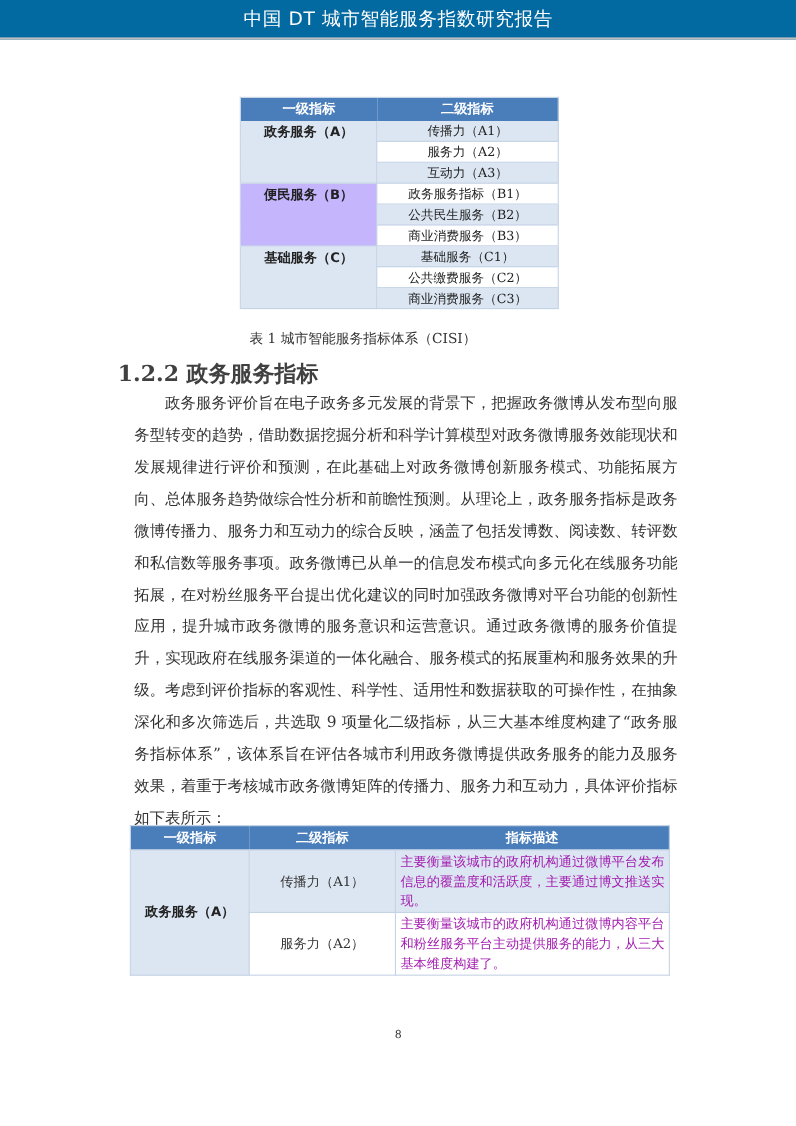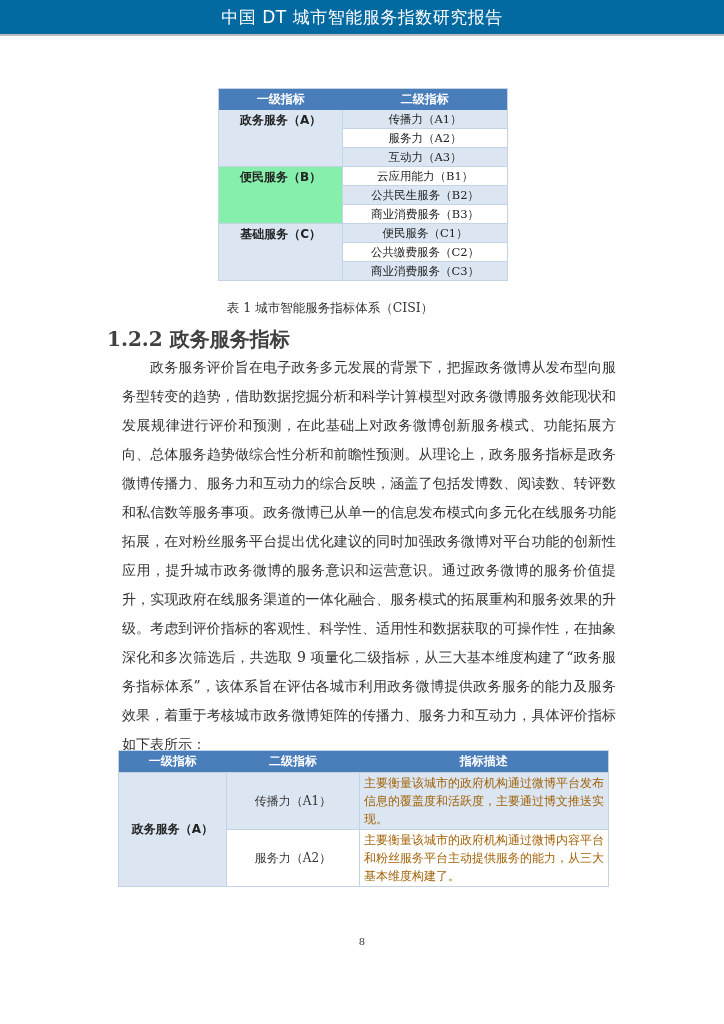--- a/index.html
+++ b/index.html
@@ -22,21 +22,21 @@
     border-collapse: collapse; font-size: 11.5px;
   }
   .t1 th {
     background: #4a7ebb; color: #ffffff; height: 19px; font-weight: bold;
     font-family: "DejaVu Sans", "Liberation Sans", sans-serif; font-size: 12px;
   }
   .t1 td { height: 18px; padding: 0; text-align: center; border-bottom: 1px solid #c5d3e6; }
   .t1 td.l1 { font-weight: bold; text-align: center; vertical-align: top; padding-top: 2px;
     font-family: "DejaVu Sans", "Liberation Sans", sans-serif; font-size: 12px; border-right: 1px solid #c5d3e6; }
   .t1 .ga td.l1, .t1 .gc td.l1 { background: #dce6f2; }
-  .t1 .gb td.l1 { background: #86efac; margin-top: 43px; }
+  .t1 .gb td.l1 { background: #c4b5fd; margin-top: 43px; }
   .t1 td.band { background: #dce6f2; }
   .t1 td.plain { background: #ffffff; }
   .t1 { border: 1px solid #c5d3e6; }
   .caption {
     position: absolute; left: 0; width: 660px; top: 300px; text-align: center; font-size: 12.5px; color: #333;
   }
   .heading {
     position: absolute; left: 107px; top: 326px; font-size: 20px; font-weight: bold; color: #404040;
   }
   .para {
@@ -51,21 +51,21 @@
     border: 1px solid #c5d3e6;
   }
   .t2 th {
     background: #4a7ebb; color: #fff; height: 19px; font-weight: bold;
     font-family: "DejaVu Sans", "Liberation Sans", sans-serif; font-size: 12px;
   }
   .t2 td { padding: 0; border: 1px solid #c5d3e6; }
   .t2 td.l1 { background: #dce6f2; font-weight: bold; text-align: center; width: 107px;
     font-family: "DejaVu Sans", "Liberation Sans", sans-serif; }
   .t2 td.l2 { text-align: center; width: 132px; color: #333; }
-  .t2 td.desc { padding: 0 4px; line-height: 18px; color: #a16207; height: 56px; }
+  .t2 td.desc { padding: 0 4px; line-height: 18px; color: #a21caf; height: 56px; }
   .t2 tr.r1 td.l2, .t2 tr.r1 td.desc { background: #dce6f2; }
   .t2 tr.r2 td.l2, .t2 tr.r2 td.desc { background: #ffffff; }
   .pagenum {
     position: absolute; left: 0; width: 724px; top: 936px; text-align: center; font-size: 10px; color: #333;
   }
 </style>
 </head>
 <body>
 
 <div class="banner">
@@ -85,31 +85,31 @@
       <td class="band">传播力（A1）</td>
     </tr>
     <tr class="ga">
       <td class="plain">服务力（A2）</td>
     </tr>
     <tr class="ga">
       <td class="band">互动力（A3）</td>
     </tr>
     <tr class="gb">
       <td class="l1" rowspan="3">便民服务（B）</td>
-      <td class="plain">云应用能力（B1）</td>
+      <td class="plain">政务服务指标（B1）</td>
     </tr>
     <tr class="gb">
       <td class="band">公共民生服务（B2）</td>
     </tr>
     <tr class="gb">
       <td class="plain">商业消费服务（B3）</td>
     </tr>
     <tr class="gc">
       <td class="l1" rowspan="3">基础服务（C）</td>
-      <td class="band">便民服务（C1）</td>
+      <td class="band">基础服务（C1）</td>
     </tr>
     <tr class="gc">
       <td class="plain">公共缴费服务（C2）</td>
     </tr>
     <tr class="gc">
       <td class="band">商业消费服务（C3）</td>
     </tr>
   </tbody>
 </table>
 

